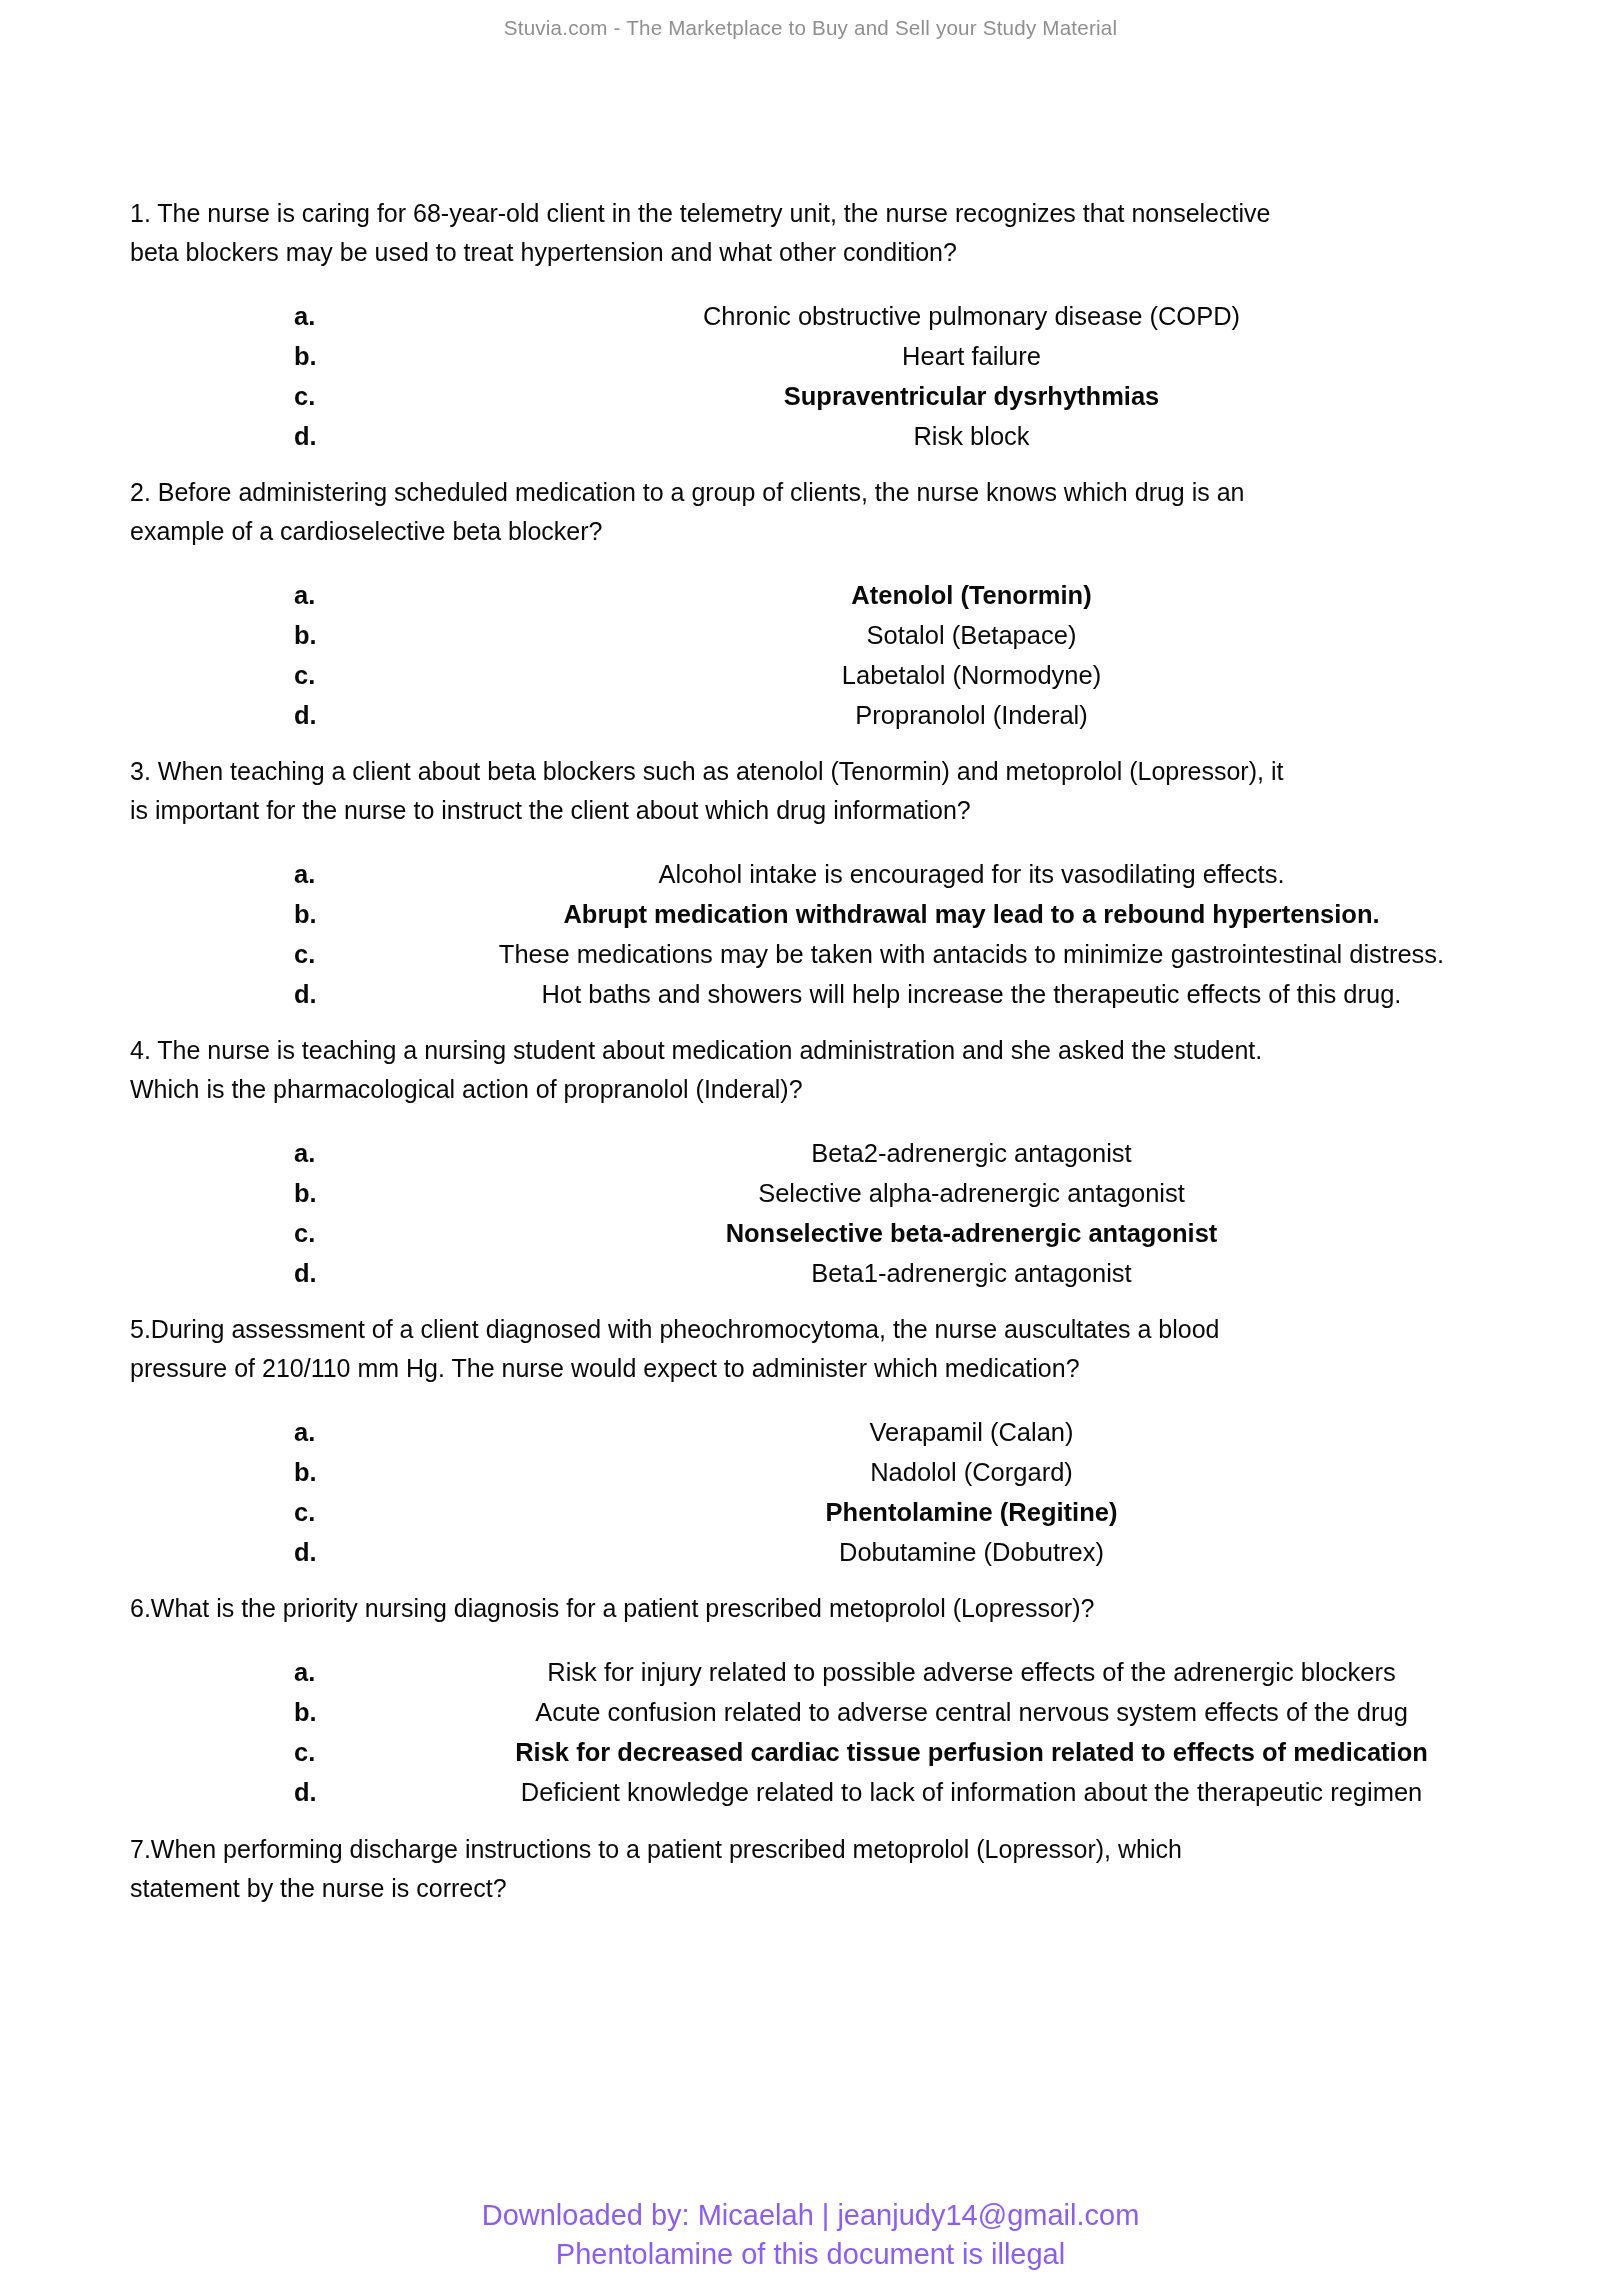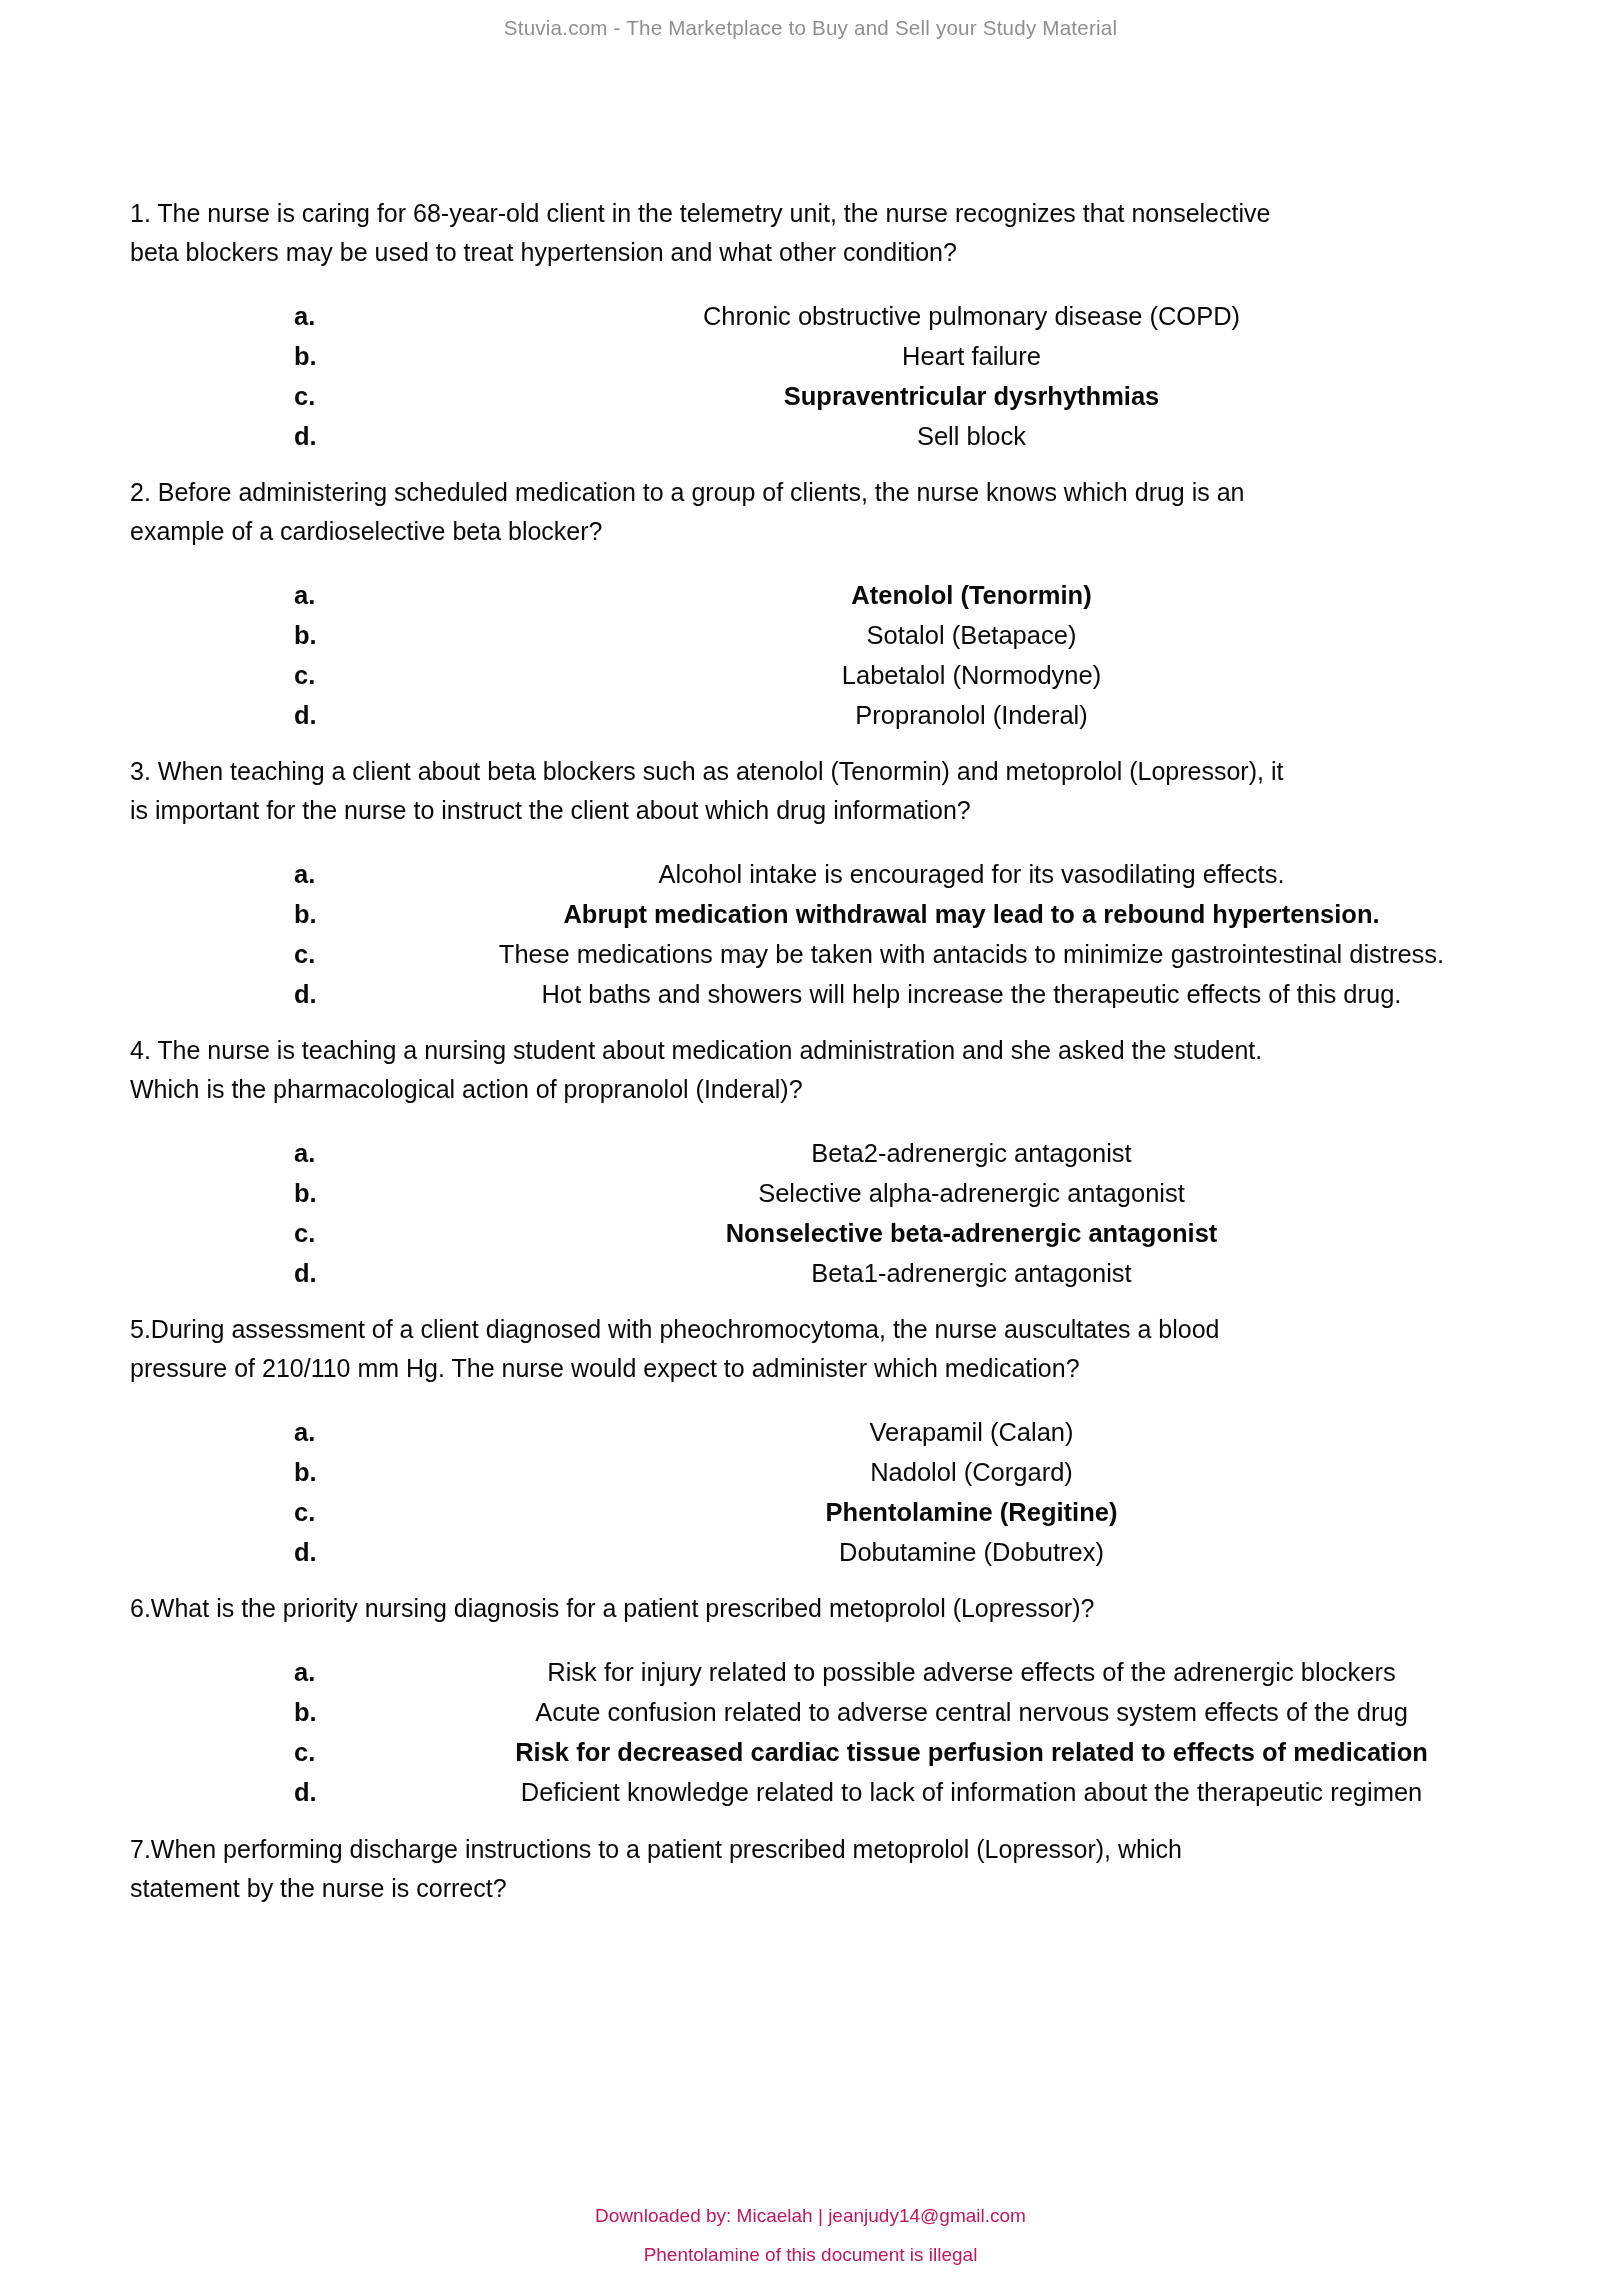--- a/index.html
+++ b/index.html
@@ -54,22 +54,22 @@
     font-weight: 700;
   }
   .opt-text { flex: 1 1 auto; text-align: center; }
   .opt-text.bold { font-weight: 700; }
   .page-footer {
     position: absolute;
     top: 2196px;
     left: 0;
     width: 100%;
     text-align: center;
-    color: #be185d;
-    font-size: 19px;
+    color: #8b5cf6;
+    font-size: 29px;
     line-height: 39px;
   }
 </style>
 </head>
 <body>
 
 <div class="page">
 
   <div class="page-header">Stuvia.com - The Marketplace to Buy and Sell your Study Material</div>
 
@@ -87,21 +87,21 @@
             <div class="option">
         <span class="opt-letter">b.</span>
         <span class="opt-text">Heart failure</span>
       </div>
             <div class="option">
         <span class="opt-letter">c.</span>
         <span class="opt-text bold">Supraventricular dysrhythmias</span>
       </div>
             <div class="option">
         <span class="opt-letter">d.</span>
-        <span class="opt-text">Sell block</span>
+        <span class="opt-text">Risk block</span>
       </div>
           </div>
   </section>
 
   <section class="question">
     <p class="q-text">2. Before administering scheduled medication to a group of clients, the nurse knows which drug is an
 example of a cardioselective beta blocker?</p>
     <div class="options">
 
     <div class="option">

